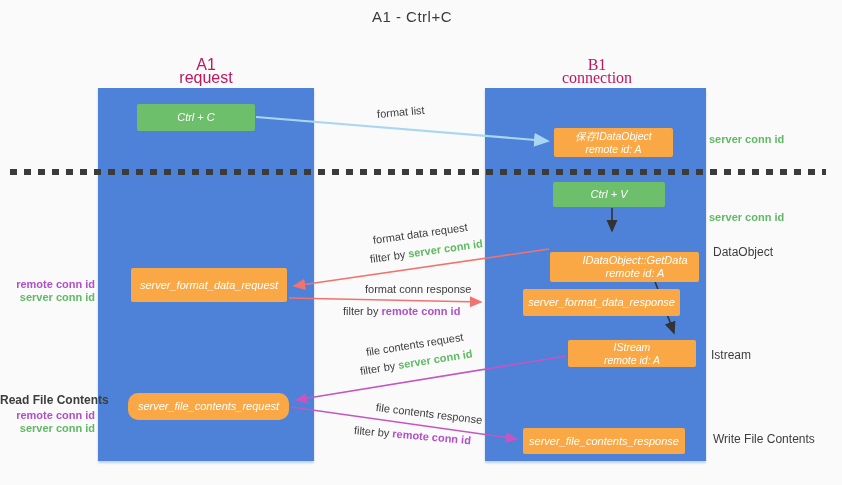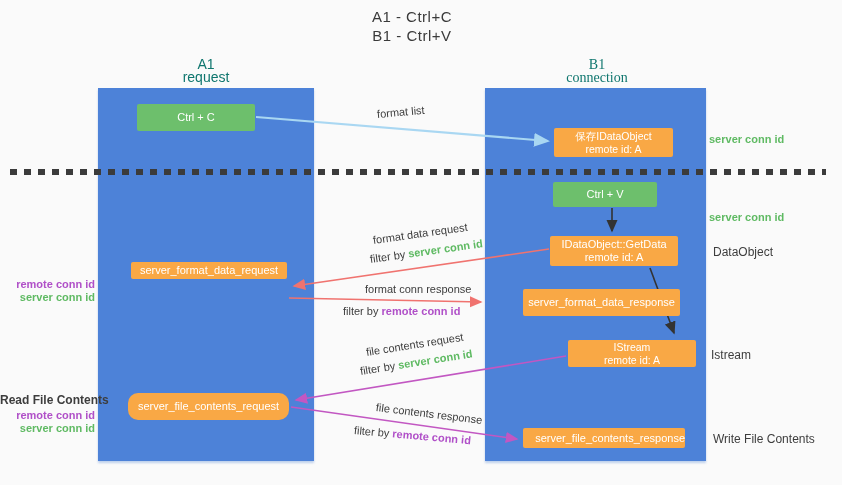--- a/index.html
+++ b/index.html
@@ -8,30 +8,31 @@
     background:#fafafa;
     font-family:"Liberation Sans","DejaVu Sans",sans-serif;
     color:#3d3d3d;
   }
   .abs{position:absolute;}
   .title{
     left:312px;top:7px;width:200px;text-align:center;
     font-size:15px;line-height:19px;color:#3a3a3a;letter-spacing:0.5px;
   }
   .lane-header{
-    width:120px;text-align:center;font-size:14px;line-height:13px;color:#0f766e;
+    width:120px;text-align:center;font-size:16px;line-height:13px;color:#be185d;
   }
   .lane{
     background:#4d82d8;
     box-shadow:0 2px 2px rgba(120,160,220,0.45);
   }
   .box{
     display:flex;align-items:center;justify-content:center;flex-direction:column;
     color:#ffffff;font-size:11px;line-height:13px;text-align:center;
     border-radius:2px;
+    font-style:italic;
   }
   .box.green{background:#6dbf6c;}
   .box.orange{background:#f9a845;}
   .box .l2{font-size:10.5px;}
   .dotted{
     left:10px;top:169px;width:816px;height:6px;
     background:repeating-linear-gradient(to right,#3b3b3b 0 7px,transparent 7px 14px);
   }
   .lbl{font-size:11px;white-space:nowrap;}
   .lbl.dark{color:#3d3d3d;}
@@ -40,21 +41,20 @@
   .lbl.big{font-size:12px;}
   .right-align{text-align:right;}
   .rot{transform-origin:left center;}
   svg.overlay{position:absolute;left:0;top:0;pointer-events:none;}
 </style>
 </head>
 <body>
 
 <div class="abs title">
   <div>A1 - Ctrl+C</div>
-  <div>B1 - Ctrl+V</div>
 </div>
 
 <div class="abs lane-header" style="left:146px;top:58px;">
   <div>A1</div>
   <div>request</div>
 </div>
 <div class="abs lane-header" style="left:537px;top:58px;font-family:Liberation Serif, serif;">
   <div>B1</div>
   <div>connection</div>
 </div>
@@ -90,47 +90,47 @@
 
 <div class="abs box green" style="left:137px;top:104px;width:118px;height:27px;">
   <div>Ctrl + C</div>
 </div>
 
 <div class="abs box orange" style="left:554px;top:128px;width:119px;height:29px;">
   <div class="l2">保存IDataObject</div>
   <div class="l2">remote id: A</div>
 </div>
 
-<div class="abs box green" style="left:553px;top:182px;width:104px;height:25px;">
+<div class="abs box green" style="left:553px;top:182px;width:112px;height:25px;">
   <div>Ctrl + V</div>
 </div>
 
-<div class="abs box orange" style="left:550px;top:236px;width:128px;height:30px;">
+<div class="abs box orange" style="left:550px;top:252px;width:128px;height:30px;padding-left:21px;">
   <div>IDataObject::GetData</div>
   <div>remote id: A</div>
 </div>
 
-<div class="abs box orange" style="left:131px;top:262px;width:156px;height:17px;">
+<div class="abs box orange" style="left:131px;top:268px;width:156px;height:34px;">
   <div>server_format_data_request</div>
 </div>
 
 <div class="abs box orange" style="left:487px;top:289px;width:157px;height:27px;margin-left:36px;">
   <div>server_format_data_response</div>
 </div>
 
 <div class="abs box orange" style="left:568px;top:340px;width:128px;height:27px;">
   <div class="l2">IStream</div>
   <div class="l2">remote id: A</div>
 </div>
 
 <div class="abs box orange" style="left:128px;top:393px;width:161px;height:27px;border-radius:10px;">
   <div>server_file_contents_request</div>
 </div>
 
-<div class="abs box orange" style="left:523px;top:428px;width:162px;height:20px;align-items:flex-end;">
+<div class="abs box orange" style="left:523px;top:428px;width:162px;height:26px;">
   <div>server_file_contents_response</div>
 </div>
 
 <div class="abs lbl dark rot" style="left:377px;top:108px;transform:rotate(-5deg);">format list</div>
 
 <div class="abs lbl dark rot" style="left:373px;top:234px;transform:rotate(-8deg);">format data request</div>
 <div class="abs lbl dark rot" style="left:370px;top:253px;transform:rotate(-8deg);">
   <span>filter by</span>
   <span class="lbl green">server conn id</span>
 </div>

